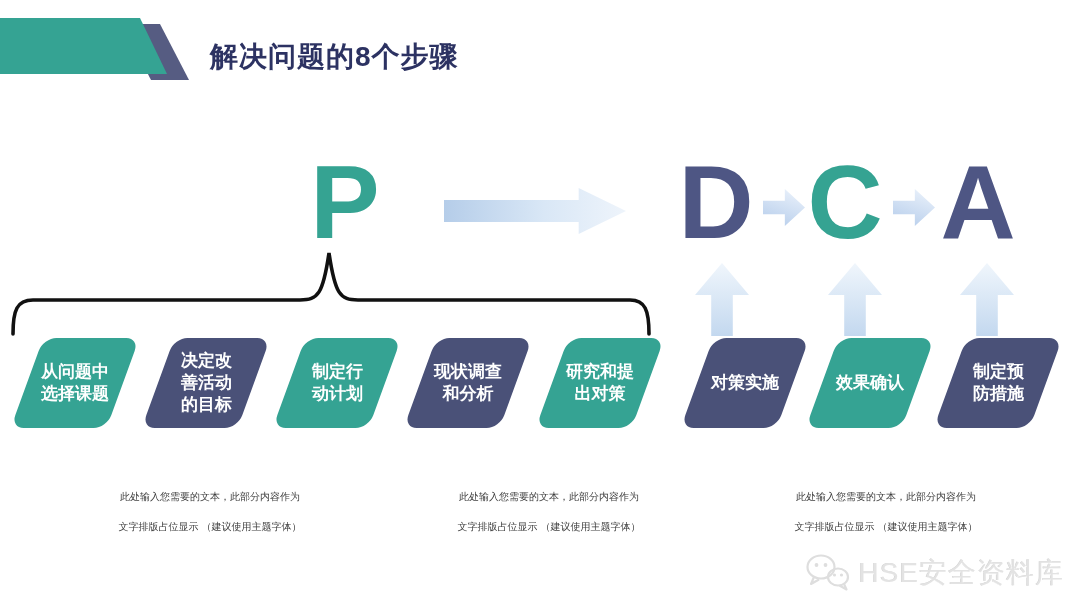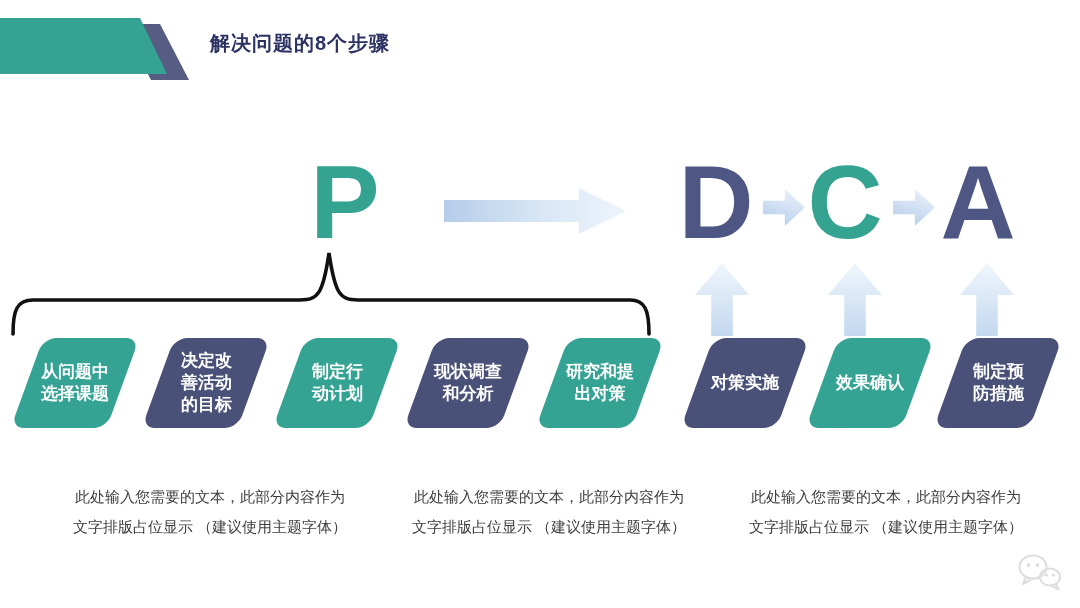--- a/index.html
+++ b/index.html
@@ -8,22 +8,22 @@
     background:#ffffff;
     font-family:"Liberation Sans","DejaVu Sans",sans-serif;
   }
   
   .badge-svg{position:absolute;left:0;top:0;}
   .badge-label{
     position:absolute;left:18px;top:27px;width:120px;
     color:#ffffff;font-size:30px;font-weight:bold;letter-spacing:2px;margin-top:44px;
   }
   .page-title{
-    position:absolute;left:210px;top:30px;
-    color:#2c3262;font-size:20px;font-weight:bold;letter-spacing:1px;
+    position:absolute;left:210px;top:38px;
+    color:#2c3262;font-size:28px;font-weight:bold;letter-spacing:1px;
   }
   
   .big-letter{
     position:absolute;top:150px;font-size:104px;font-weight:bold;
     line-height:104px;transform:translateX(-50%);
   }
   .teal-txt{color:#35a392;}
   .navy-txt{color:#4e5684;}
   
   .big-right-arrow{
@@ -52,21 +52,21 @@
   .step .txt{
     transform:skewX(20deg);
     color:#ffffff;font-size:17px;font-weight:bold;line-height:1.3;
     text-align:center;white-space:pre-line;
   }
   .teal-bg{background:#35a393;}
   .navy-bg{background:#4a5178;}
   
   .ph-text{
     position:absolute;top:482px;width:300px;
-    color:#3c3c3c;font-size:15px;line-height:30px;text-align:center;
+    color:#3c3c3c;font-size:10px;line-height:30px;text-align:center;
     white-space:pre-line;
   }
   
   .watermark{
     position:absolute;right:16px;bottom:14px;
     display:flex;align-items:center;gap:6px;
   }
   .watermark-label{
     color:#e3e3e3;font-size:28px;letter-spacing:1px;
     text-shadow:1px 1px 0 #ffffff,-0.5px -0.5px 0 #cfcfcf;
@@ -145,13 +145,14 @@
       <ellipse cx="34" cy="25" rx="10" ry="8.5"></ellipse>
       <path d="M40 32 L42.5 37.5 L35.5 33.5"></path>
     </g>
     <g fill="#dedede">
       <circle cx="12.5" cy="13" r="1.9"></circle>
       <circle cx="21.5" cy="13" r="1.9"></circle>
       <circle cx="30.5" cy="23" r="1.6"></circle>
       <circle cx="37.5" cy="23" r="1.6"></circle>
     </g>
   </svg>
+  <span class="watermark-label">HSE安全资料库</span>
 </div>
 
 </body></html>

